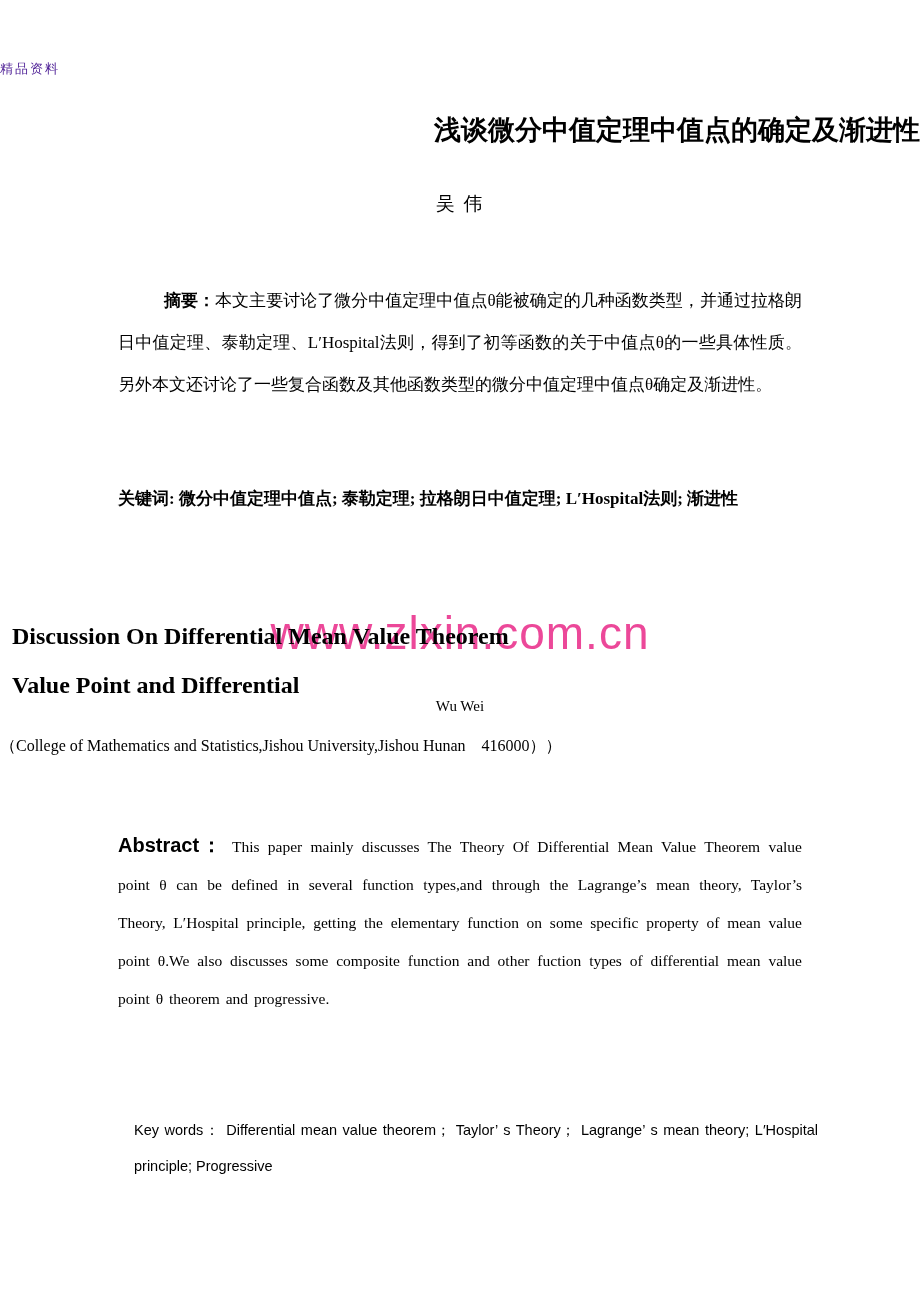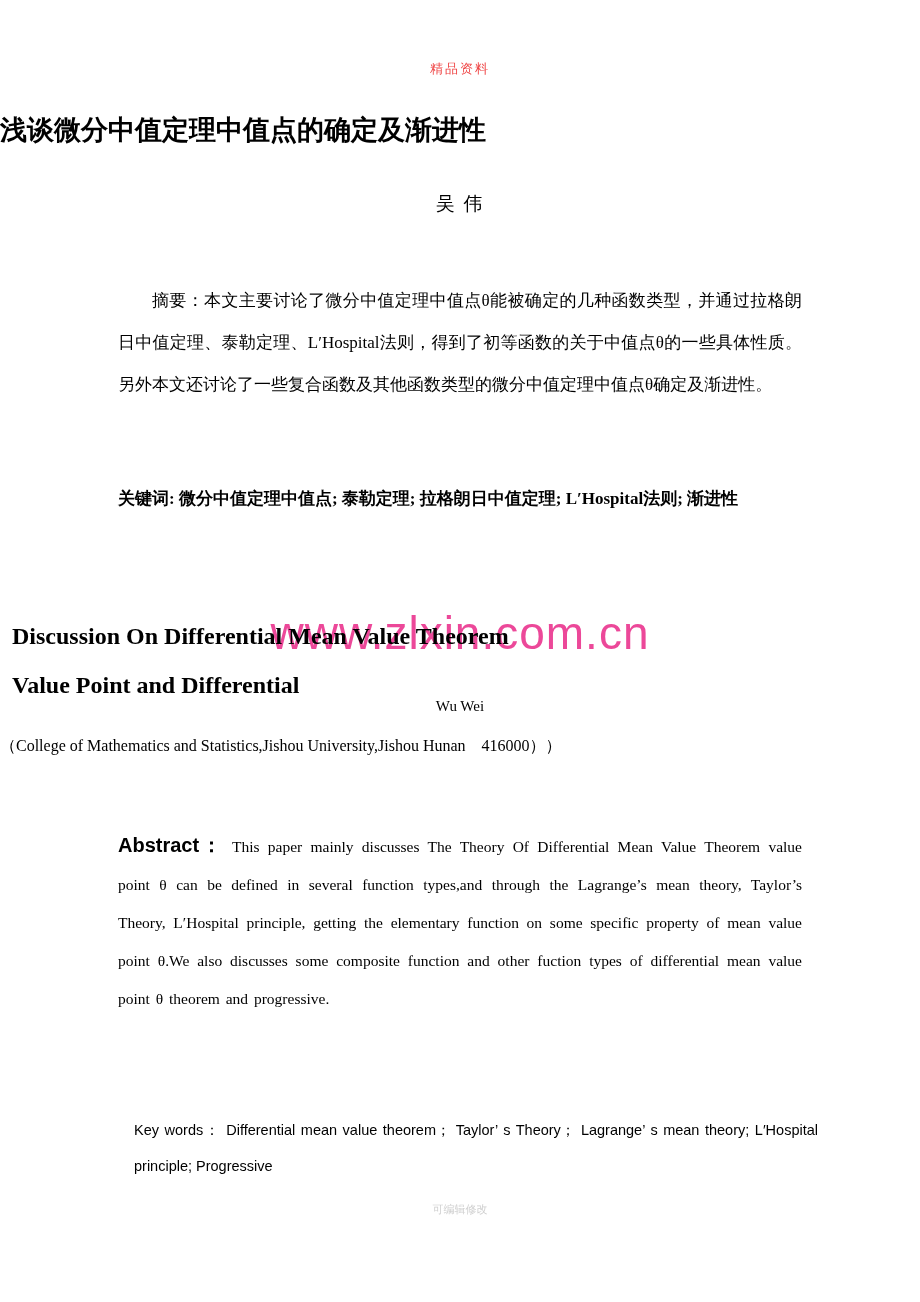--- a/index.html
+++ b/index.html
@@ -14,33 +14,33 @@
     background: #ffffff;
     color: #000000;
     font-family: "Liberation Serif", serif;
     overflow: hidden;
   }
   .header-wm {
     position: absolute;
     top: 60px;
     left: 0;
     width: 100%;
-    text-align: center;
+    text-align: left;
     font-family: "Liberation Sans", sans-serif;
     font-size: 13px;
     letter-spacing: 2px;
-    color: #ef4444;
+    color: #4c1d95;
   }
   .cn-title {
     position: absolute;
     top: 112px;
     left: 0;
     width: 100%;
     margin: 0;
-    text-align: left;
+    text-align: right;
     font-size: 27px;
     font-weight: bold;
     font-family: "Liberation Sans", "Liberation Serif", sans-serif;
   }
   .cn-author {
     position: absolute;
     top: 191px;
     left: 0;
     width: 100%;
     text-align: center;
@@ -59,21 +59,21 @@
     position: absolute;
     top: 280px;
     left: 118px;
     width: 684px;
     margin: 0;
     font-size: 17px;
     line-height: 42px;
     text-align: justify;
     text-indent: 34px;
   }
-  .cn-abstract .label { font-weight: normal; }
+  .cn-abstract .label { font-weight: bold; margin-left: 12px; }
   .cn-keywords {
     position: absolute;
     top: 474px;
     left: 118px;
     width: 684px;
     margin: 0;
     font-size: 17px;
     font-weight: bold;
     line-height: 50px;
     text-align: justify;
@@ -188,15 +188,14 @@
   <div class="en-affiliation">（College of Mathematics and Statistics,Jishou University,Jishou Hunan　416000））</div>
 
   <p class="en-abstract">
     <span class="label">Abstract：</span><span> This paper mainly discusses The Theory Of Differential Mean Value Theorem value point θ can be defined in several function types,and through the Lagrange’s mean theory, Taylor’s Theory,  L′Hospital principle, getting the elementary function on some specific property of mean value point θ.We also discusses some composite function and other fuction types of differential mean value point θ theorem and progressive.</span>
   </p>
 
   <p class="en-keywords">
     <span>Key words：</span><span> Differential mean value theorem； Taylor’ s Theory； Lagrange’ s mean theory; L′Hospital principle; Progressive</span>
   </p>
 
-  <div class="footer-wm">可编辑修改</div>
 
 </div>
 
 </body></html>

